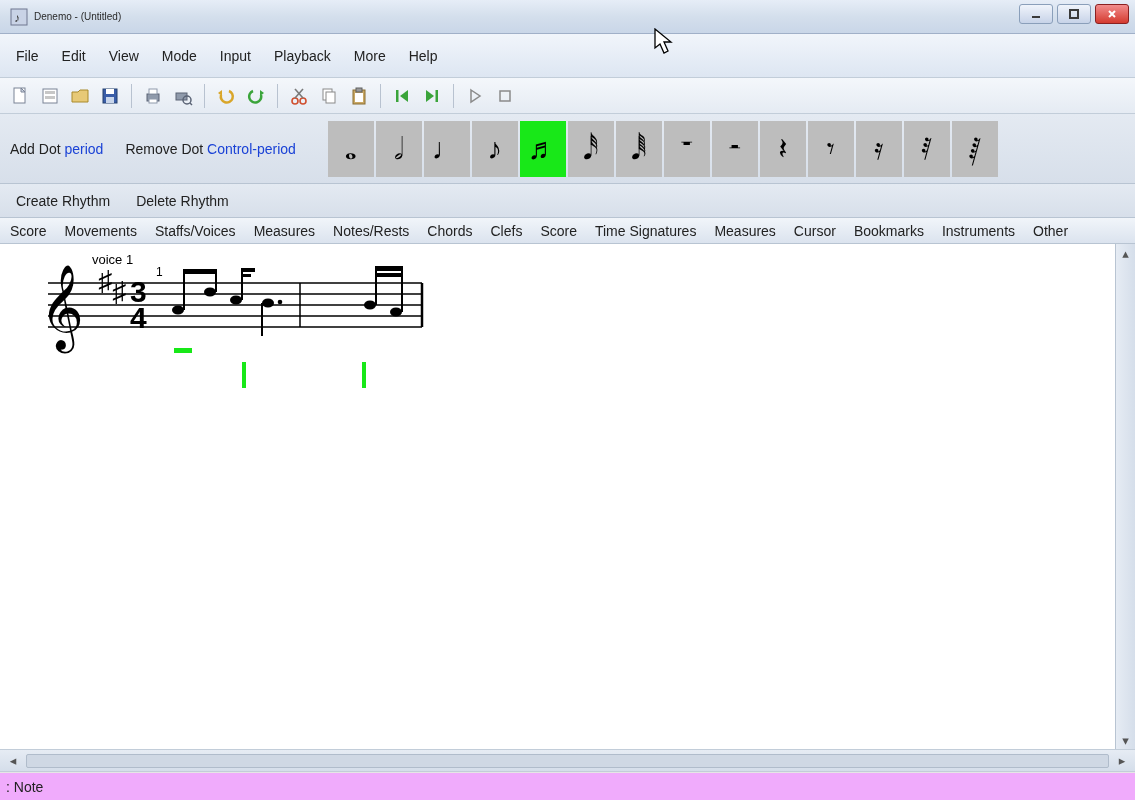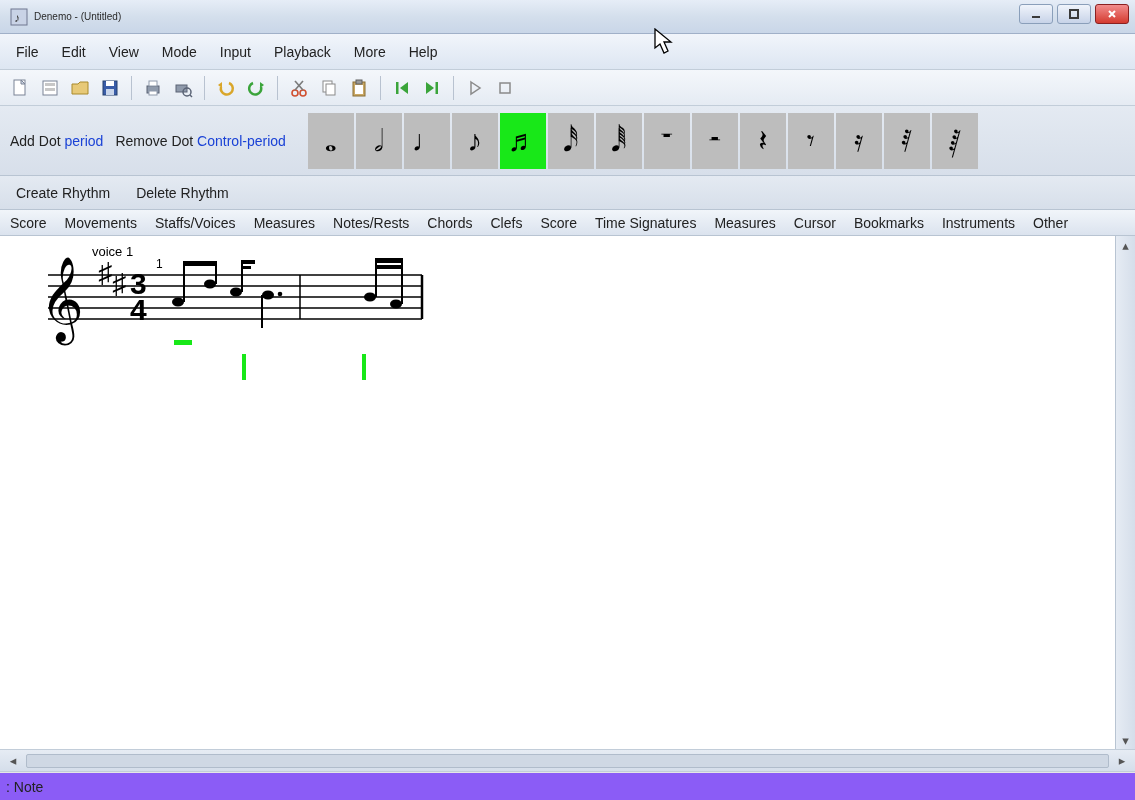--- a/index.html
+++ b/index.html
@@ -22,42 +22,42 @@
     border-radius: 3px;
     background: linear-gradient(to bottom, #f0f4fb, #c7d3e8);
     border: 1px solid #8a9fba;
     cursor: pointer;
   }
   .titlebar .win-btn.close { background: linear-gradient(to bottom, #f28d8d, #d43a2f); border-color: #8a2020; }
   .titlebar .controls-wrap { margin-right: 4px; margin-top: -6px; }
   
   
   .menubar {
-    height: 36px;
+    height: 44px;
     background: linear-gradient(to bottom, #f1f5fb, #dde6f2);
     display: flex; align-items: center; padding: 8px 6px; gap: 3px;
     border-bottom: 1px solid #c2cdd9;
   }
   .menubar .menu-item { padding: 4px 10px; font-size: 14px; color: #222; cursor: pointer; }
   
   
   .toolbar {
     height: 36px;
     background: linear-gradient(to bottom, #f4f7fb, #e5ebf3);
     display: flex; align-items: center; padding: 0 8px; gap: 6px;
     border-bottom: 1px solid #c2cdd9;
   }
   .toolbar .tb-btn { width: 24px; height: 24px; display:flex; align-items:center; justify-content:center; cursor:pointer; }
   .toolbar .sep { width: 1px; height: 24px; background: #b8c2d0; margin: 0 3px; }
   
   
   .duration-row {
     height: 70px;
     background: linear-gradient(to bottom, #e4eaf2, #d7dfea);
-    display: flex; align-items: center; padding: 0 10px; gap: 6px;
+    display: flex; align-items: center; padding: 0 10px; gap: 16px;
     border-bottom: 1px solid #b8c4d2;
   }
   .duration-row .add-dot, .duration-row .remove-dot { font-size: 14px; color: #222; margin-right: 6px; }
   .duration-row .shortcut { color: #1a42d6; }
   .duration-row .dur-btn {
     width: 46px; height: 56px;
     background: #bdbdbd; display:flex; align-items:center; justify-content:center;
     cursor: pointer;
   }
   .duration-row .dur-btn.selected { background: #18e818; }
@@ -99,21 +99,21 @@
   .hscroll-row {
     height: 22px; background: linear-gradient(to bottom, #e6ecf4, #d5deea);
     display:flex; align-items:center; padding: 0 4px;
     border-bottom: 1px solid #c2cdd9;
   }
   .hscroll-row .arrow { width: 18px; height: 16px; display:flex; align-items:center; justify-content:center; color:#555; cursor:pointer; }
   .hscroll-row .track { flex:1; height: 14px; background: #cfd8e4; border: 1px solid #b0bccb; border-radius: 2px; margin: 0 4px; }
   
   
   .statusbar {
-    height: 28px; background: #8b5cf6;
+    height: 28px; background: #f0abfc;
     display:flex; align-items:center; padding: 0 6px;
     font-size: 14px; color: #222;
     border-top: 1px solid #e6e6e6;
   }
   
   .cursor-arrow { position:absolute; left: 654px; top: 28px; pointer-events:none; z-index: 1000; }
 </style>
 </head>
 <body>
 

